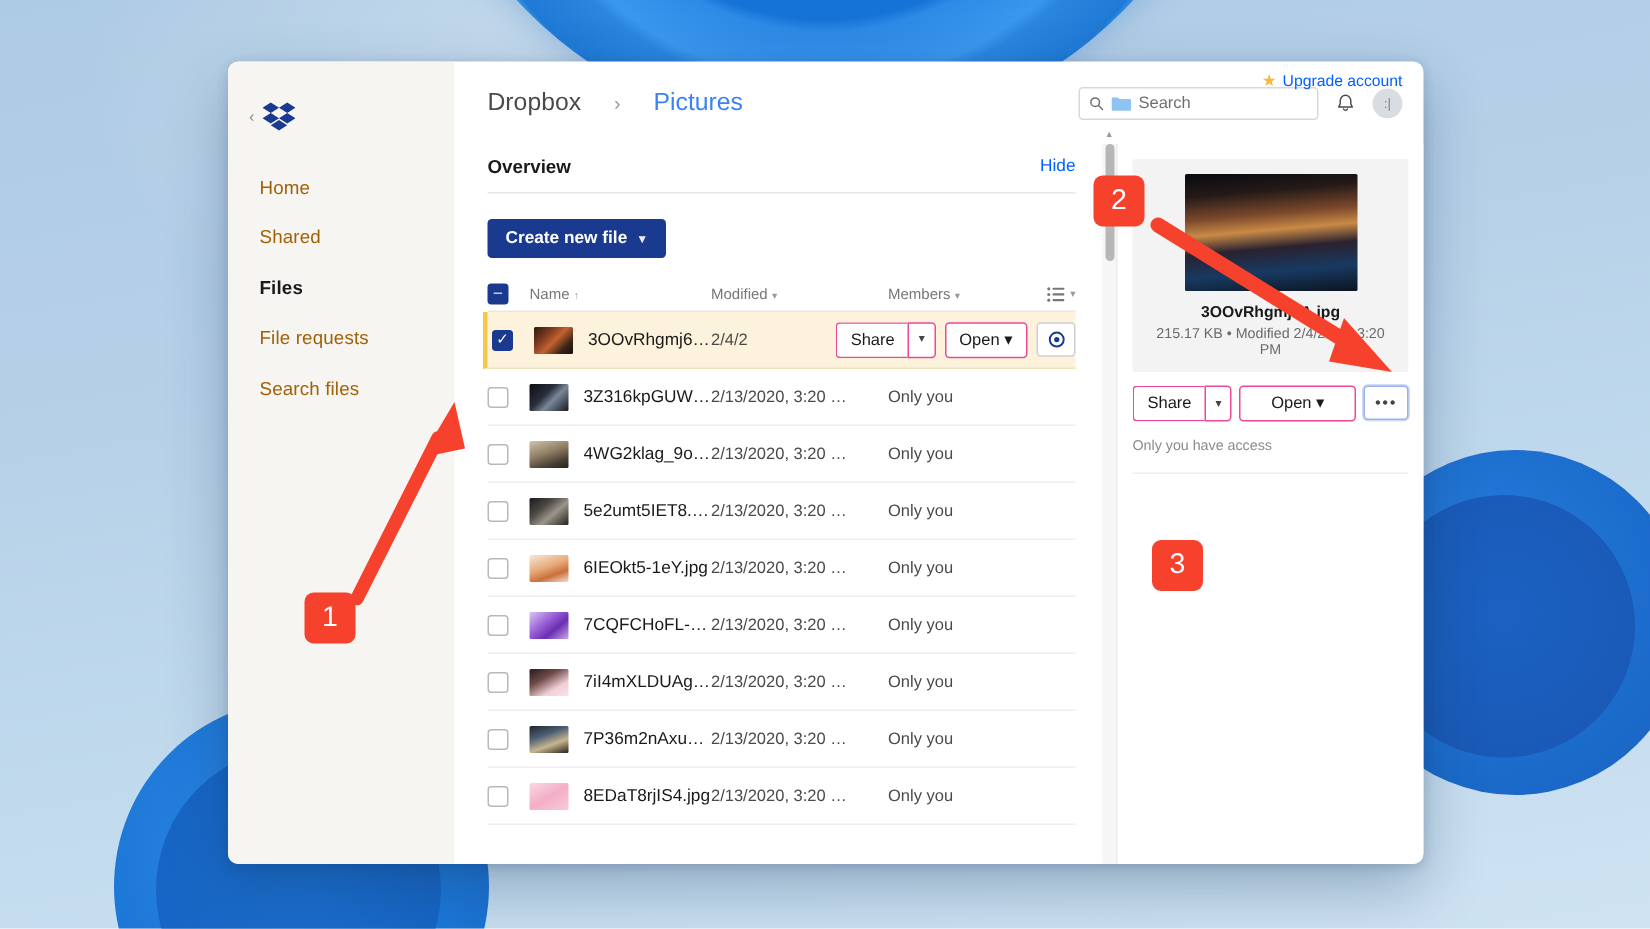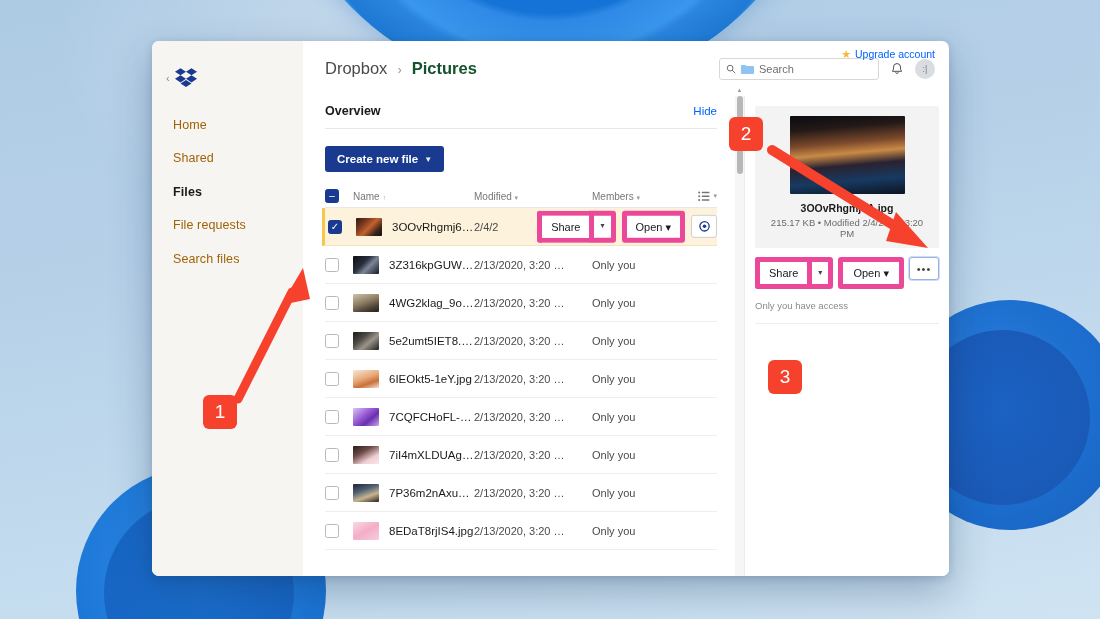--- a/index.html
+++ b/index.html
@@ -69,24 +69,24 @@
   }
   .nav-item.active { color: #1a1a1a; font-weight: 700; }
 
   
   .main { flex: 1; display: flex; flex-direction: column; min-width: 0; position: relative; }
 
   .topbar {
     height: 55px; display: flex; align-items: center;
     padding: 0 14px 0 22px; position: relative; flex: 0 0 55px;
   }
-  .breadcrumb { font-size: 16.5px; color: #1a1a1a; display: flex; align-items: baseline; gap: 10px; }
+  .breadcrumb { font-size: 16.5px; color: #1a1a1a; display: flex; align-items: baseline; gap: 22px; }
   .bc-root { color: #4a4a4a; font-weight: 400; }
   .bc-sep { color: #9a9a9a; font-size: 13px; }
-  .bc-cur { font-weight: 700; color: #14532d; }
+  .bc-cur { font-weight: 400; color: #3b82f6; }
 
   .top-right { margin-left: auto; display: flex; align-items: center; gap: 10px; }
   .upgrade {
     position: absolute; right: 14px; top: 7px;
     display: flex; align-items: center; gap: 4px;
     font-size: 10.5px; color: #0061fe; white-space: nowrap;
   }
   .star-ico { color: #f6b73c; font-size: 11px; line-height: 1; }
 
   .searchbox {
@@ -167,21 +167,21 @@
     border-radius: 1px; background-size: cover; background-position: center;
   }
   .fname { white-space: nowrap; overflow: hidden; text-overflow: ellipsis; }
   .cell-mut { font-size: 11px; color: #4a4a4a; }
 
   .row-actions {
     position: absolute; right: 0; top: 50%; transform: translateY(-50%);
     display: flex; align-items: center; gap: 6px;
   }
   .btn-sm {
-    border: 5px solid #ec4899; background: #fff; border-radius: 3px;
+    border: 1px solid #ec4899; background: #fff; border-radius: 3px;
     font-size: 11px; color: #1a1a1a; padding: 4px 9px; cursor: pointer; line-height: 1.3;
   }
   .btn-split { display: flex; }
   .btn-split .a { border-radius: 3px 0 0 3px; border-right: none; }
   .btn-split .b { border-radius: 0 3px 3px 0; padding: 4px 6px; font-size: 8px; color:#444; }
   .btn-icon {
     width: 26px; height: 23px; border: 1px solid #cfcfcf; background: #fff; border-radius: 3px;
     display: flex; align-items: center; justify-content: center; cursor: pointer;
   }
 

